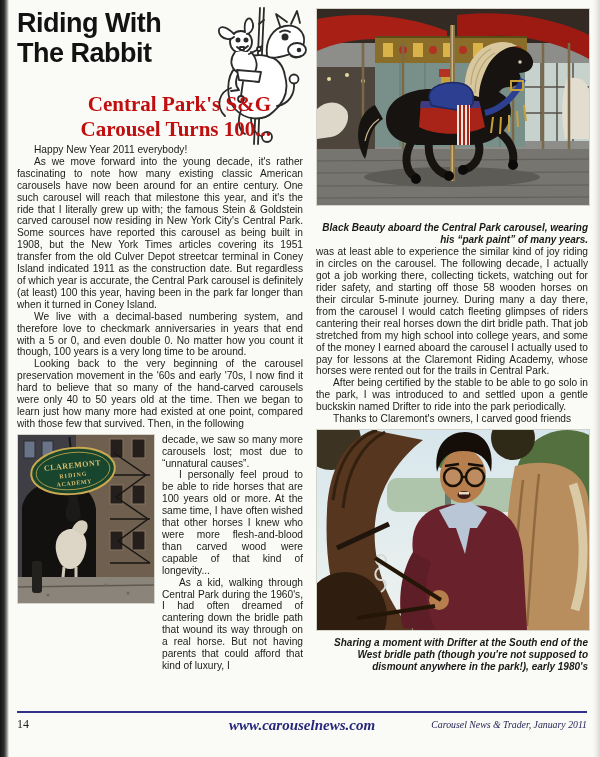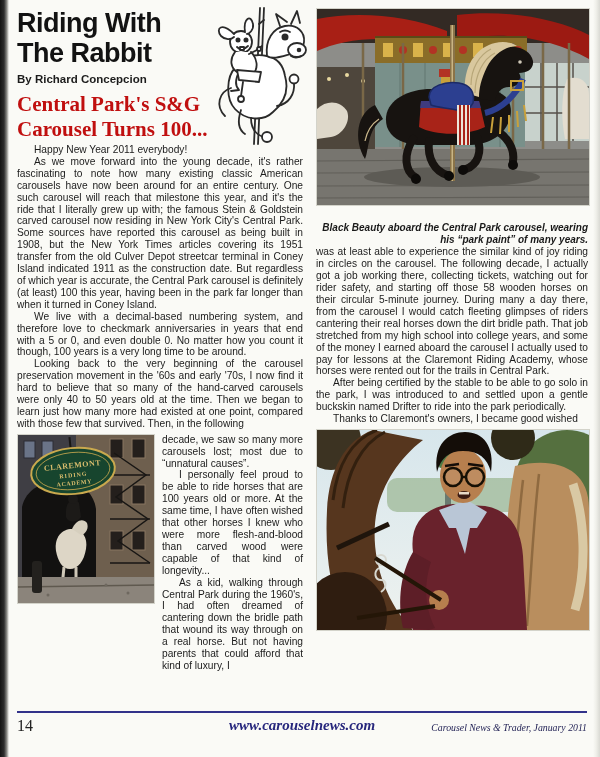--- a/index.html
+++ b/index.html
@@ -10,21 +10,21 @@
   .edge-right{position:absolute;right:0;top:0;bottom:0;width:7px;
     background:linear-gradient(270deg,#d9d9d3 0%,#efefe9 55%,rgba(250,250,246,0) 100%);}
   .col1{position:absolute;left:17px;top:8px;width:286px;}
   .col2{position:absolute;left:316px;top:8px;width:272px;}
 
   .masthead{position:relative;height:136px;}
   .title{font-weight:bold;font-size:27px;line-height:30px;letter-spacing:-0.5px;color:#121212;}
   .title span{display:block;}
   .byline{margin-top:5px;font-weight:bold;font-size:11.5px;color:#1c1c1c;}
   .rabbit{position:absolute;right:-10px;top:-2px;width:112px;height:140px;}
-  .redhead{position:absolute;left:0;top:84px;width:254px;text-align:left;
+  .redhead{position:absolute;left:0;top:84px;width:254px;text-align:right;
     font-family:"Liberation Serif",serif;font-weight:bold;font-size:21px;line-height:25px;color:#c00f0f;}
   .redhead span{display:block;}
 
   .bodytext p{margin:0;font-size:10.2px;line-height:11.9px;text-align:justify;
     text-indent:17px;color:#1b1b1b;}
   .bodytext p.cont{text-indent:0;}
 
   .wraprow{display:flex;gap:9px;margin-top:4px;}
   .figcol{flex:0 0 136px;width:136px;}
   .narrow{flex:1;min-width:0;}
@@ -32,41 +32,40 @@
   .caption{margin-top:6px;font-weight:bold;font-style:italic;font-size:10px;
     line-height:12.2px;color:#191919;text-align:right;}
 
   .cap2{margin-top:16px;}
   .cap3{margin-top:6px;}
   .c2text{}
   .fig2{margin-top:4px;}
 
   .footer{position:absolute;left:17px;right:13px;top:711px;border-top:2px solid #32328a;
     padding-top:4px;display:flex;align-items:baseline;}
-  .pagenum{font-family:"Liberation Serif",serif;font-size:16px;color:#222;}
+  .pagenum{font-family:"Liberation Serif",serif;font-size:12px;color:#222;}
   .site{position:absolute;left:0;right:0;text-align:center;
     font-family:"Liberation Serif",serif;font-weight:bold;font-style:italic;
     font-size:15px;color:#26267c;}
   .issue{margin-left:auto;font-family:"Liberation Serif",serif;font-style:italic;
     font-size:9.8px;color:#1e1e52;}
 </style>
 </head>
 <body>
 
 <div class="scan">
   <div class="edge-left"></div>
   <div class="edge-right"></div>
 
   <div class="col1">
     <div class="masthead">
       <div class="title">
         <span>Riding With</span>
         <span>The Rabbit</span>
       </div>
-      <div class="byline">By Richard Concepcion</div>
 
       <svg class="rabbit" viewBox="0 0 112 140">
         <g stroke="#2a2a2a" stroke-width="1.8" fill="none" stroke-linecap="round" stroke-linejoin="round">
           <path d="M59,2 L53,138"></path>
             <path d="M63,2 L57,138"></path>
           <path d="M58,18 l5,-4 M56,44 l5,-4 M55,76 l5,-4 M54,108 l5,-4"></path>
 
           <path d="M34,62 C26,70 24,92 34,103 C44,114 62,116 72,106 C84,96 88,84 84,70 C82,58 76,52 66,50 C52,47 40,52 34,62 Z" fill="#ffffff"></path>
 
           <path d="M66,50 C64,34 72,22 84,20 C96,18 104,26 103,36 C102,44 96,48 90,48 C82,50 72,54 66,50 Z" fill="#ffffff"></path>
@@ -238,21 +237,21 @@
       <rect x="194" y="72" width="12" height="9" fill="none" stroke="#c9a13b" stroke-width="2"></rect>
       <g stroke="#c9a13b" stroke-width="2">
           <path d="M176,108 L174,124 M184,108 L183,125 M192,106 L192,123 M200,102 L201,118 M207,96 L209,112"></path>
         </g>
     </svg>
     <div class="caption cap2">Black Beauty aboard the Central Park carousel, wearing his “park paint” of many years.</div>
 
     <div class="bodytext c2text">
       <p class="cont">was at least able to experience the similar kind of joy riding in circles on the carousel. The following decade, I actually got a job working there, collecting tickets, watching out for rider safety, and starting off those 58 wooden horses on their circular 5-minute journey. During many a day there, from the carousel I would catch fleeting glimpses of riders cantering their real horses down the dirt bridle path. That job stretched from my high school into college years, and some of the money I earned aboard the carousel I actually used to pay for lessons at the Claremont Riding Academy, whose horses were rented out for the trails in Central Park.</p>
       <p>After being certified by the stable to be able to go solo in the park, I was introduced to and settled upon a gentle buckskin named Drifter to ride into the park periodically.</p>
-      <p>Thanks to Claremont's owners, I became good wished</p>
+      <p>Thanks to Claremont's owners, I carved good friends</p>
     </div>
 
     <svg class="photo fig2" width="272" height="200" viewBox="0 0 272 200">
       <defs>
         <linearGradient id="dgrad" x1="0" y1="0" x2="0" y2="1">
           <stop offset="0" stop-color="#d7e6ec"></stop>
             <stop offset="1" stop-color="#eef2ef"></stop>
         </linearGradient>
       </defs>
       <rect x="0" y="0" width="272" height="200" fill="url(#dgrad)"></rect>
@@ -284,20 +283,21 @@
       <path d="M120,42 C116,14 132,2 148,2 C166,2 178,16 174,42 C170,28 162,21 146,21 C132,21 124,28 120,42 Z" fill="#140d08"></path>
       <circle cx="136" cy="47" r="9" fill="rgba(255,255,255,0.10)" stroke="#161005" stroke-width="2.5"></circle>
       <circle cx="158" cy="47" r="9" fill="rgba(255,255,255,0.10)" stroke="#161005" stroke-width="2.5"></circle>
       <path d="M145,47 L149,47" stroke="#161005" stroke-width="2.5"></path>
       <path d="M128,36 L142,34 M151,34 L166,36" stroke="#140d08" stroke-width="2.5"></path>
       <ellipse cx="147" cy="65" rx="6.5" ry="4" fill="#3a1a12"></ellipse>
       <rect x="142" y="62" width="10" height="2.5" fill="#e8d9c8"></rect>
       <circle cx="122" cy="170" r="10" fill="#b77f4e"></circle>
       <path d="M58,128 L124,170 M40,188 L118,176" stroke="#241607" stroke-width="4"></path>
     </svg>
+    <div class="caption cap3">Sharing a moment with Drifter at the South end of the West bridle path (though you're not supposed to dismount anywhere in the park!), early 1980's</div>
   </div>
 
   <div class="footer">
     <span class="pagenum">14</span>
     <span class="site">www.carouselnews.com</span>
     <span class="issue">Carousel News &amp; Trader, January 2011</span>
   </div>
 </div>
 
 </body></html>

